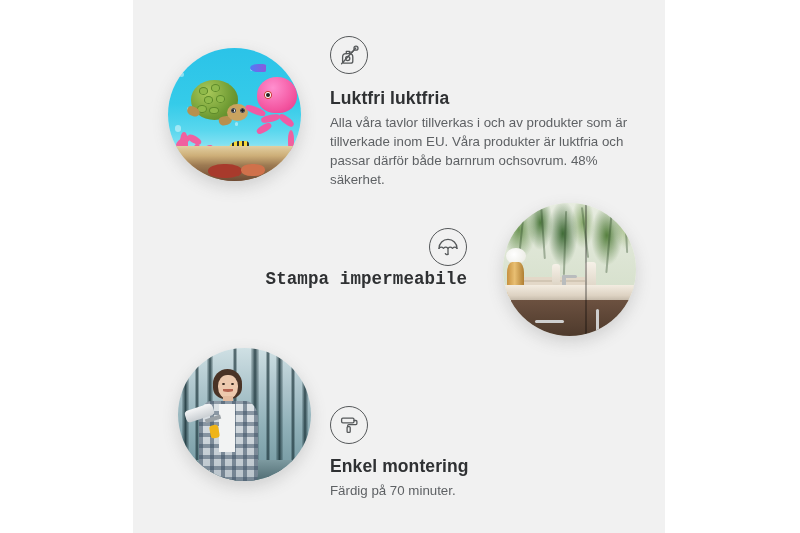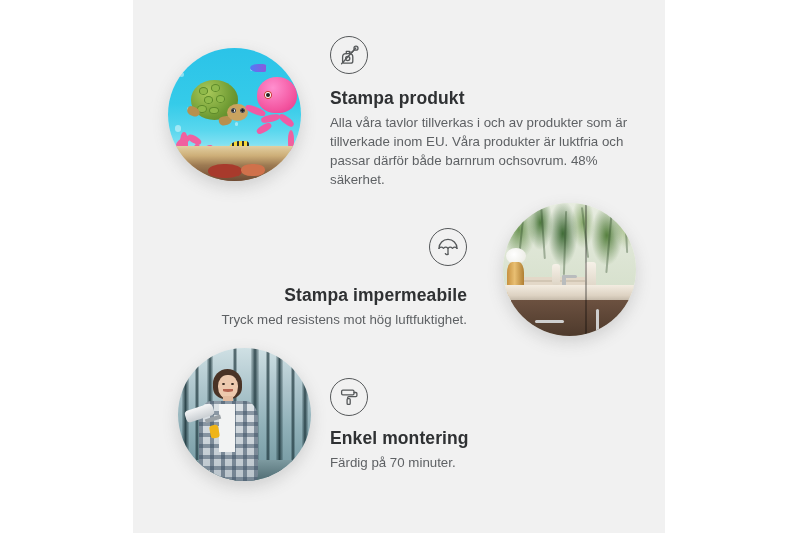--- a/index.html
+++ b/index.html
@@ -118,22 +118,22 @@
     margin:0;font-size:17.5px;font-weight:bold;color:#2f3133;
     letter-spacing:0.1px;line-height:1.25;
   }
   .blk p{
     margin:4px 0 0 0;font-size:13.3px;color:#5e6164;line-height:1.42;
   }
   #blk1{left:330px;top:36px;width:300px;}
   #blk1 h3{margin-top:14px;}
   #blk2{left:182px;top:228px;width:285px;text-align:right;}
   #blk2 .icon-wrap{display:flex;justify-content:flex-end;}
-  #blk2 h3{margin-top:19px;}
-  #blk3{left:330px;top:378px;width:290px;}
+  #blk2 h3{margin-top:3px;font-family:Liberation Mono, monospace;}
+  #blk3{left:330px;top:406px;width:290px;}
   #blk3 h3{margin-top:12px;}
 </style>
 </head>
 <body>
 
 <div class="stage">
 
   <div class="panel"></div>
 
   <div class="photo" id="photo1" style="left:168px;top:48px;width:133px;height:133px;">
@@ -247,37 +247,36 @@
         <svg width="24" height="24" viewBox="0 0 24 24" fill="none" stroke="#55585a" stroke-width="1.3" stroke-linecap="round" stroke-linejoin="round">
           <path d="M7.6 20.2h6.2a2 2 0 0 0 2-2v-4.1a3.4 3.4 0 0 0-3.4-3.4H9a3.4 3.4 0 0 0-3.4 3.4v4.1a2 2 0 0 0 2 2z"></path>
           <path d="M9.3 10.7V8.4h3.2v2.3"></path>
           <path d="M12.5 9.2h2.6l2.1-2.3"></path>
           <circle cx="19" cy="5.2" r="2"></circle>
           <circle cx="10.7" cy="15.6" r="2.1"></circle>
           <line x1="4.6" y1="20.8" x2="18.8" y2="5.0"></line>
         </svg>
       </div>
     </div>
-    <h3>Stampa produkt</h3>
+    <h3>Luktfri luktfria</h3>
     <p>Alla våra tavlor tillverkas i och av produkter som är tillverkade inom EU. Våra produkter är luktfria och passar därför både barnrum ochsovrum. 48% säkerhet.</p>
   </div>
 
   <div class="blk" id="blk2">
     <div class="icon-wrap">
       <div class="icon-circ">
         <svg width="24" height="24" viewBox="0 0 24 24" fill="none" stroke="#55585a" stroke-width="1.3" stroke-linecap="round" stroke-linejoin="round">
           <path d="M3 13.4a9 9 0 0 1 18 0"></path>
           <path d="M3 13.4c1.5-1.6 3-1.6 4.5 0 1.5-1.6 3-1.6 4.5 0 1.5-1.6 3-1.6 4.5 0 1.5-1.6 3-1.6 4.5 0"></path>
           <line x1="12" y1="13.4" x2="12" y2="19.2"></line>
           <path d="M12 19.2a1.9 1.9 0 0 1-2.6-.6"></path>
         </svg>
       </div>
     </div>
     <h3>Stampa impermeabile</h3>
-    <p>Tryck med resistens mot hög luftfuktighet.</p>
   </div>
 
   <div class="blk" id="blk3">
     <div class="icon-wrap">
       <div class="icon-circ">
         <svg width="24" height="24" viewBox="0 0 24 24" fill="none" stroke="#55585a" stroke-width="1.3" stroke-linecap="round" stroke-linejoin="round">
           <rect x="4.6" y="5.2" width="12.4" height="4.6" rx="1.3"></rect>
           <path d="M17 7.5h1.9a1 1 0 0 1 1 1v2.1a1 1 0 0 1-1 1h-7.2a1 1 0 0 0-1 1v1.1"></path>
           <rect x="10.1" y="13.7" width="3.1" height="5.6" rx="0.9"></rect>
         </svg>

